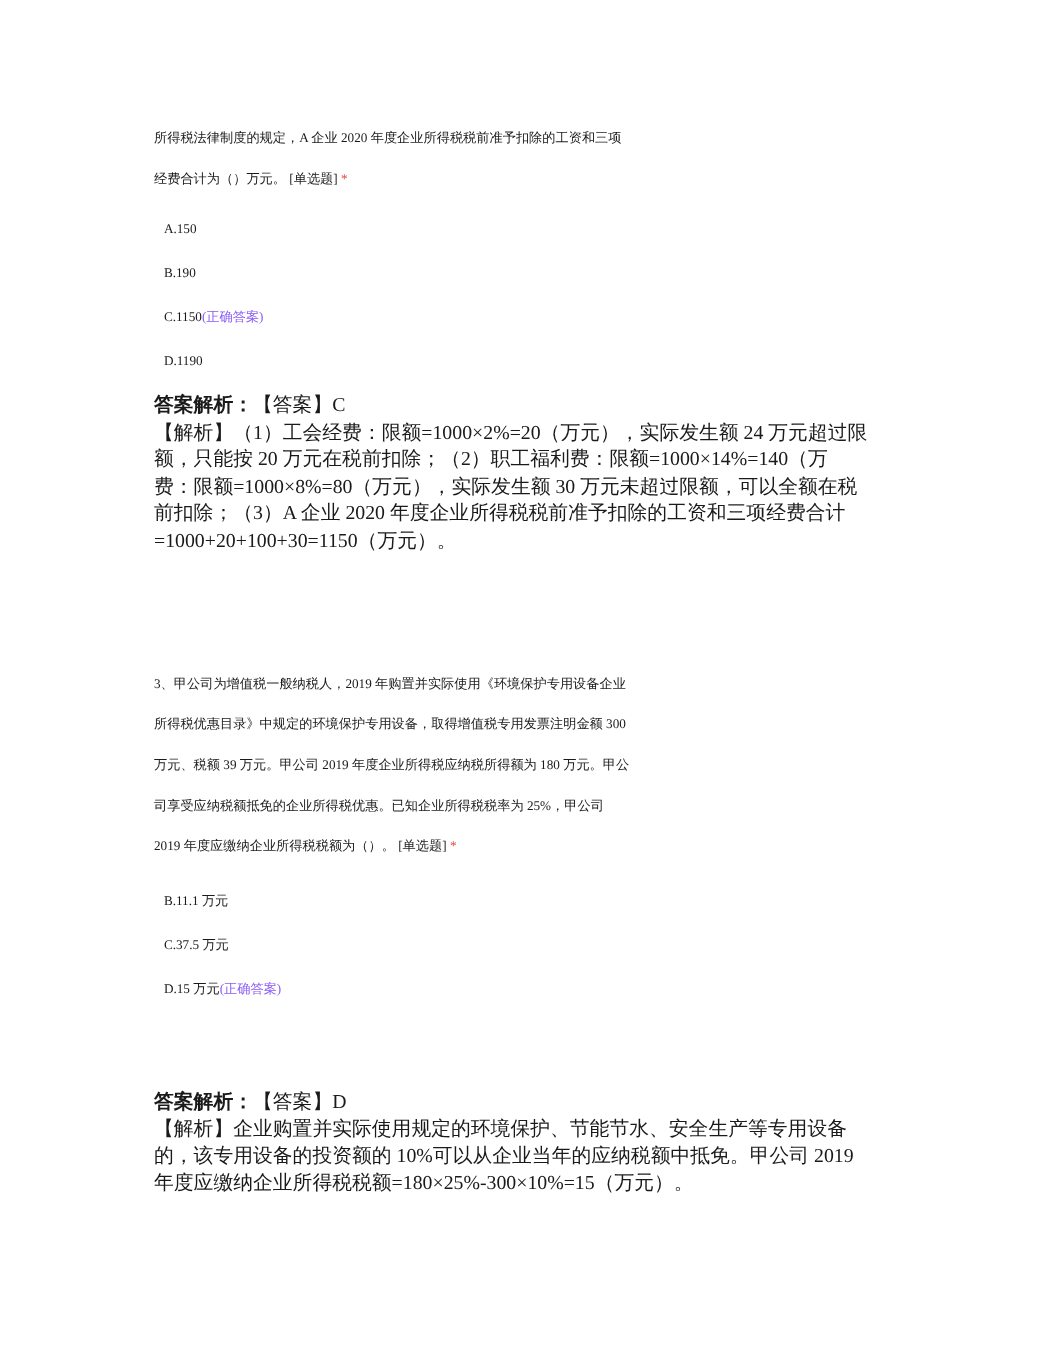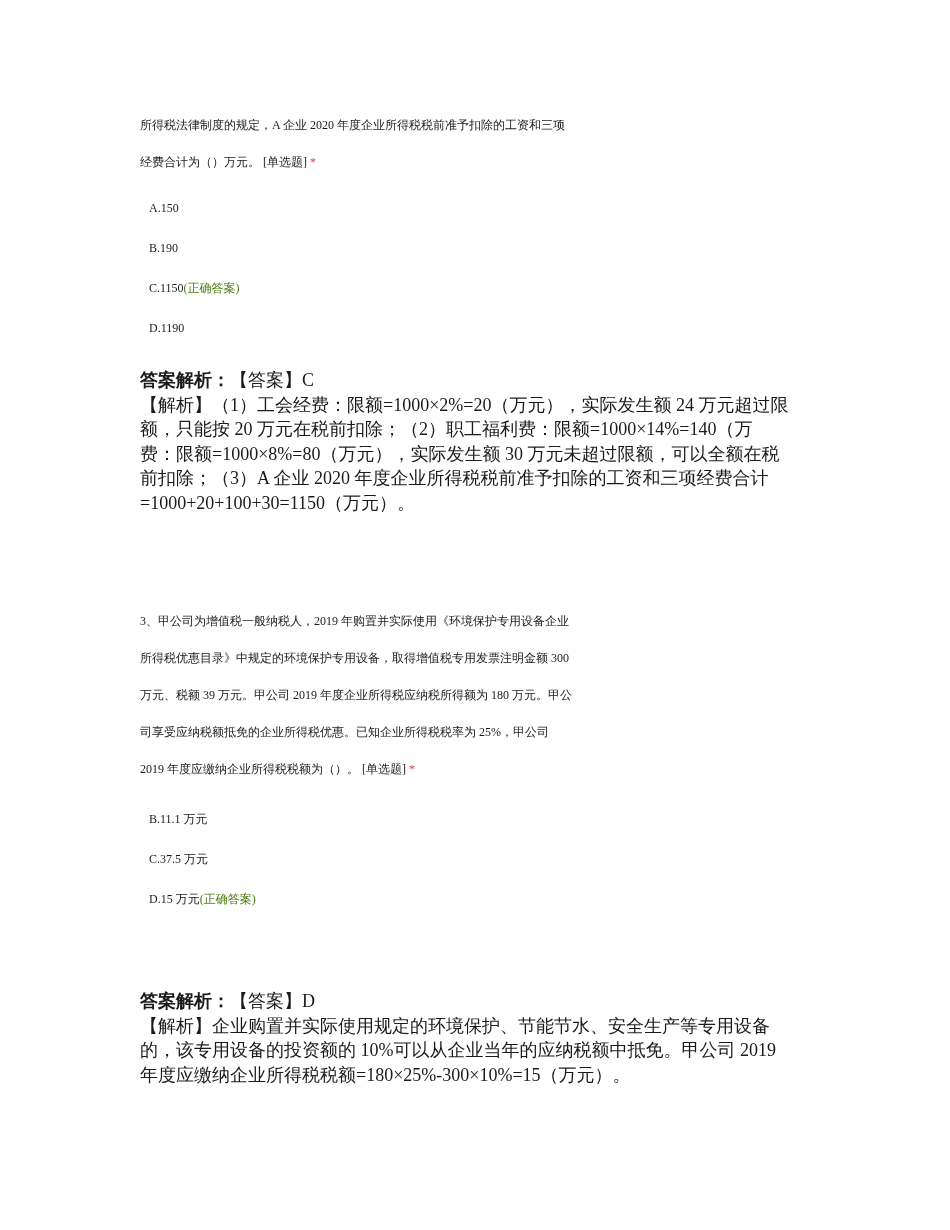--- a/index.html
+++ b/index.html
@@ -29,21 +29,21 @@
     .star { color: #e53935; }
     .options { margin: 0; padding: 0; }
     .option {
       font-size: 12px;
       line-height: 22px;
       padding-left: 9px;
       height: 40px;
       display: flex;
       align-items: center;
     }
-    .correct { color: #4d7c0f; }
+    .correct { color: #8b5cf6; }
     .analysis {
       font-size: 18px;
       line-height: 24.5px;
       margin: 0;
     }
     .analysis-head { font-weight: normal; }
     .analysis-label { font-weight: bold; font-family: "Liberation Sans", "DejaVu Sans", sans-serif; }
   </style>
 </head>
 <body>
@@ -67,21 +67,21 @@
     </div>
     <div class="option">
       <span>C.1150</span>
         <span class="correct">(正确答案)</span>
     </div>
     <div class="option">
       <span>D.1190</span>
     </div>
   </div>
 
-  <div class="analysis" style="position:absolute; top:368px; left:0; width:680px;">
+  <div class="analysis" style="position:absolute; top:356px; left:0; width:680px;">
     <div class="analysis-head">
       <span class="analysis-label">答案解析：</span><span>【答案】C</span>
     </div>
     <div>【解析】（1）工会经费：限额=1000×2%=20（万元），实际发生额 24 万元超过限</div>
     <div>额，只能按 20 万元在税前扣除；（2）职工福利费：限额=1000×14%=140（万</div>
     <div>费：限额=1000×8%=80（万元），实际发生额 30 万元未超过限额，可以全额在税</div>
     <div>前扣除；（3）A 企业 2020 年度企业所得税税前准予扣除的工资和三项经费合计</div>
     <div>=1000+20+100+30=1150（万元）。</div>
   </div>
 

